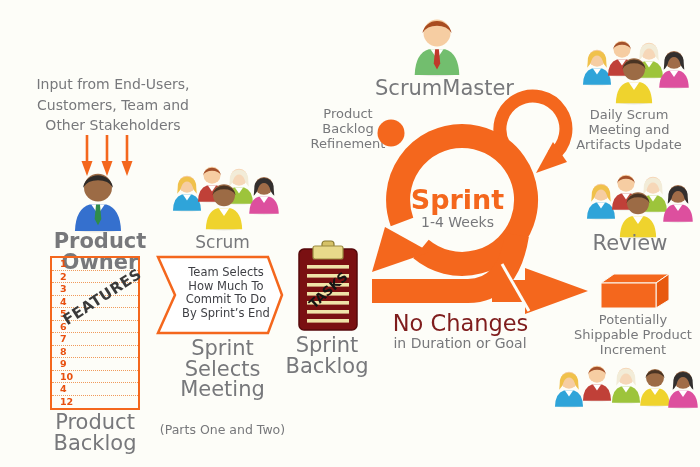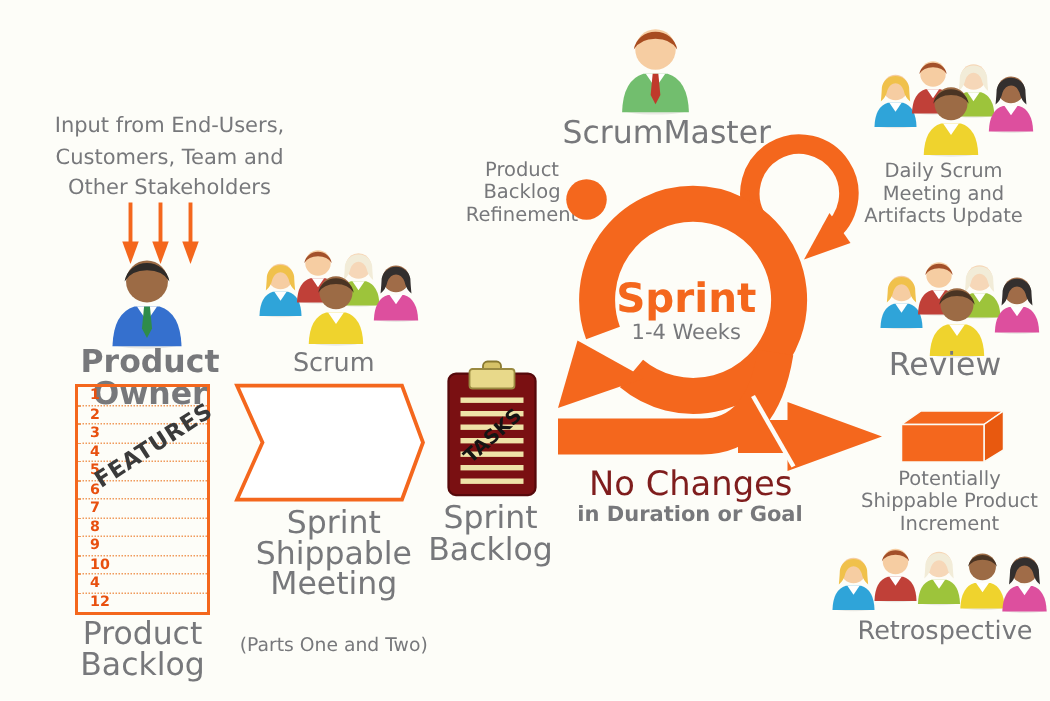--- a/index.html
+++ b/index.html
@@ -19,21 +19,21 @@
   .bl-row{height:12.5px;box-sizing:border-box;border-bottom:1px dotted #F09A5B;display:flex;align-items:center;}
   .bl-row.last{border-bottom:none;}
   .bl-row span{font-size:9.5px;font-weight:bold;color:#E8500F;padding-left:8px;line-height:1;}
   #features-overlay{left:58px;top:290px;width:82px;text-align:center;font-size:15px;font-weight:bold;color:#3A3A3A;letter-spacing:0.5px;transform:rotate(-33deg);}
   
   #chevron-note{left:172px;top:266px;width:108px;font-size:11.5px;line-height:13.5px;color:#3E3F44;text-align:center;white-space:pre-line;}
   
   #sprint-title{left:390px;top:184px;width:135px;text-align:center;font-size:27px;font-weight:bold;color:#F4671D;}
   #sprint-sub{left:395px;top:214px;width:125px;text-align:center;font-size:14px;color:#77787B;}
   #nochanges-title{left:378px;top:310px;width:165px;text-align:center;font-size:22.5px;color:#7f1d1d;}
-  #nochanges-sub{left:380px;top:335px;width:160px;text-align:center;font-size:14px;color:#77787B;font-weight:bold;}
+  #nochanges-sub{left:380px;top:335px;width:160px;text-align:center;font-size:14px;color:#77787B;}
   .people-group{position:absolute;}
 </style>
 </head>
 <body>
 
 <div id="canvas">
 
   <div class="lbl note" style="left:28px;top:74px;width:170px;">Input from End-Users,
 Customers, Team and
 Other Stakeholders</div>
@@ -141,21 +141,25 @@
 
     <circle cx="20" cy="15.5" r="10" fill="#9C6B45"></circle>
     <path d="M9.3 15.5 A10.8 10.2 0 0 1 30.7 15.5 Q27.5 10.2 20 10.2 Q12.5 10.2 9.3 15.5 Z" fill="#4A3423"></path>
   </svg></div>
     </div>
   <div class="lbl" style="left:160px;top:232px;width:125px;font-size:17px;">Scrum</div>
 
   <svg class="abs" style="left:150px;top:254px;" width="140" height="82" viewBox="0 0 140 82">
     <polygon points="8,3 118,3 132,41 118,79 8,79 25,41" fill="#FFFFFF" stroke="#F4671D" stroke-width="2.5" stroke-linejoin="miter"></polygon>
   </svg>
-  <div class="lbl lbl-lg" style="left:150px;top:338px;width:145px;">Sprint Shippable
+  <div class="abs" id="chevron-note">Team Selects
+How Much To
+Commit To Do
+By Sprint’s End</div>
+  <div class="lbl lbl-lg" style="left:150px;top:338px;width:145px;">Sprint Selects
 Meeting</div>
   <div class="lbl lbl-sm" style="left:150px;top:378px;width:145px;">(Parts One and Two)</div>
 
   <svg class="abs" style="left:296px;top:238px;" width="64" height="94" viewBox="0 0 64 94">
     <rect x="26" y="3" width="12" height="12" rx="3" fill="#D6C267" stroke="#8A7A30" stroke-width="1.2"></rect>
     <rect x="3" y="11" width="58" height="81" rx="5" fill="#7A1012" stroke="#56090B" stroke-width="1.5"></rect>
     <rect x="17" y="8" width="30" height="13" rx="2" fill="#E8D98A" stroke="#9A8A40" stroke-width="1.2"></rect>
     <g fill="#EFE3A8">
       <rect x="11" y="27" width="42" height="3.6"></rect>
       <rect x="11" y="36" width="42" height="3.6"></rect>
@@ -341,15 +345,14 @@
   </svg></div>
       <div style="position: absolute; left: 113px; top: 6px;"><svg width="36" height="43" viewBox="0 0 40 48">
     <ellipse cx="20" cy="45" rx="16.5" ry="2.6" fill="rgba(60,60,60,0.10)"></ellipse>
     <path d="M3.5 46.5 Q4 30.5 14 27.5 L26 27.5 Q36 30.5 36.5 46.5 Z" fill="#DD4F9E"></path>
     <path d="M15.2 27.5 L20 34.5 L24.8 27.5 Z" fill="#FFFFFF"></path>
 
     <circle cx="20" cy="15.5" r="10" fill="#A06C48"></circle>
     <path d="M8.5 26.5 Q9.2 19 9.3 15.5 A10.8 10.3 0 0 1 30.7 15.5 Q30.8 19 31.5 26.5 Q27.6 23.5 26.3 17.5 Q24.2 12.2 20 12.2 Q15.8 12.2 13.7 17.5 Q12.4 23.5 8.5 26.5 Z" fill="#332F2E"></path>
   </svg></div>
     </div>
-  <div class="lbl" style="left:565px;top:411px;width:130px;font-size:17px;">Retrospective</div>
 
 </div>
 
 </body></html>

